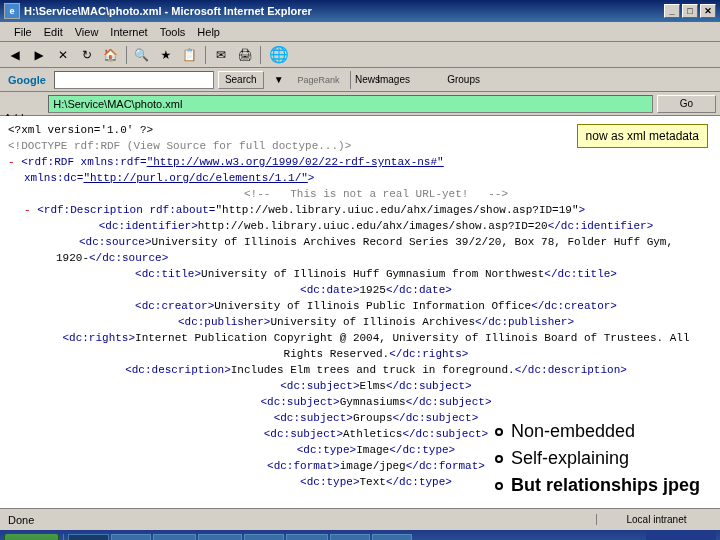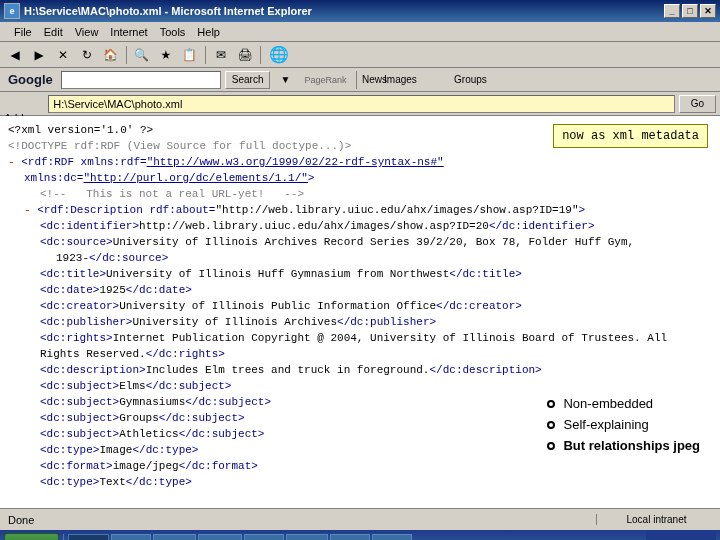--- a/index.html
+++ b/index.html
@@ -106,23 +106,23 @@
     .google-bar {
       background: #d4d0c8;
       height: 24px;
       display: flex;
       align-items: center;
       padding: 2px 4px;
       gap: 4px;
       border-bottom: 1px solid #808080;
     }
     .google-logo {
-      font-size: 13px;
+      font-size: 11px;
       font-weight: bold;
-      color: #0f172a;
+      color: #0369a1;
       padding: 0 4px;
     }
     .google-input {
       width: 160px;
       height: 18px;
       border: 1px solid #808080;
       border-top-color: #666;
       border-left-color: #666;
       background: white;
       padding: 0 2px;
@@ -153,27 +153,27 @@
       font-size: 11px;
       color: #000;
       margin-top: 28px;
     }
     .address-input {
       flex: 1;
       height: 18px;
       border: 1px solid #808080;
       border-top-color: #666;
       border-left-color: #666;
-      background: #fef9c3;
+      background: #86efac;
       padding: 0 4px;
       font-size: 11px;
     }
     .go-btn {
       height: 18px;
-      padding: 0 11px;
+      padding: 0 22px;
       background: #d4d0c8;
       border: 1px solid #808080;
       border-top-color: #fff;
       border-left-color: #fff;
       font-size: 10px;
       cursor: pointer;
     }
 
     
     .content-area {
@@ -199,41 +199,41 @@
 
     .xml-line {
       line-height: 16px;
       white-space: pre-wrap;
     }
     .xml-tag { color: #00008b; }
     .xml-text { color: #000; }
     .xml-comment { color: #808080; }
     .xml-url { color: #00008b; text-decoration: underline; }
     .indent1 { padding-left: 16px; }
-    .indent2 { padding-left: 32px; }
+    .indent2 { padding-left: 32px; text-align: center; }
     .indent3 { padding-left: 48px; }
 
     .annotation-box {
       position: absolute;
       top: 8px;
       right: 12px;
       background: #ffffc0;
       border: 1px solid #808000;
       padding: 4px 8px;
-      font-family: Liberation Mono, monospace;
+      font-family: Liberation Sans, sans-serif;
       font-size: 12px;
       color: #000;
     }
 
     .bullet-list {
       position: absolute;
       right: 20px;
-      top: 280px;
+      top: 305px;
       font-family: Arial, sans-serif;
-      font-size: 13px;
+      font-size: 18px;
       color: #000;
     }
     .bullet-item {
       display: flex;
       align-items: center;
       gap: 8px;
       margin-bottom: 6px;
     }
     .bullet-circle {
       width: 8px;
@@ -391,21 +391,21 @@
   </div>
 
   <div class="xml-line"><span class="xml-text">&lt;?xml version='1.0' ?&gt;</span></div>
   <div class="xml-line"><span class="xml-comment">&lt;!DOCTYPE rdf:RDF (View Source for full doctype...)&gt;</span></div>
   <div class="xml-line"><span style="color:#c00">- </span><span class="xml-tag">&lt;rdf:RDF xmlns:rdf=</span><span class="xml-url">"http://www.w3.org/1999/02/22-rdf-syntax-ns#"</span></div>
   <div class="xml-line indent1"><span class="xml-tag">xmlns:dc=</span><span class="xml-url">"http://purl.org/dc/elements/1.1/"</span><span class="xml-tag">&gt;</span></div>
   <div class="xml-line indent2"><span class="xml-comment">&lt;!--   This is not a real URL-yet!   --&gt;</span></div>
   <div class="xml-line indent1"><span style="color:#c00">- </span><span class="xml-tag">&lt;rdf:Description rdf:about=</span><span class="xml-text">"http://web.library.uiuc.edu/ahx/images/show.asp?ID=19"</span><span class="xml-tag">&gt;</span></div>
   <div class="xml-line indent2"><span class="xml-tag">&lt;dc:identifier&gt;</span><span class="xml-text">http://web.library.uiuc.edu/ahx/images/show.asp?ID=20</span><span class="xml-tag">&lt;/dc:identifier&gt;</span></div>
   <div class="xml-line indent2"><span class="xml-tag">&lt;dc:source&gt;</span><span class="xml-text">University of Illinois Archives Record Series 39/2/20, Box 78, Folder Huff Gym,</span></div>
-  <div class="xml-line indent3"><span class="xml-text">1923-</span><span class="xml-tag">&lt;/dc:source&gt;</span></div>
+  <div class="xml-line indent3"><span class="xml-text">1920-</span><span class="xml-tag">&lt;/dc:source&gt;</span></div>
   <div class="xml-line indent2"><span class="xml-tag">&lt;dc:title&gt;</span><span class="xml-text">University of Illinois Huff Gymnasium from Northwest</span><span class="xml-tag">&lt;/dc:title&gt;</span></div>
   <div class="xml-line indent2"><span class="xml-tag">&lt;dc:date&gt;</span><span class="xml-text">1925</span><span class="xml-tag">&lt;/dc:date&gt;</span></div>
   <div class="xml-line indent2"><span class="xml-tag">&lt;dc:creator&gt;</span><span class="xml-text">University of Illinois Public Information Office</span><span class="xml-tag">&lt;/dc:creator&gt;</span></div>
   <div class="xml-line indent2"><span class="xml-tag">&lt;dc:publisher&gt;</span><span class="xml-text">University of Illinois Archives</span><span class="xml-tag">&lt;/dc:publisher&gt;</span></div>
   <div class="xml-line indent2"><span class="xml-tag">&lt;dc:rights&gt;</span><span class="xml-text">Internet Publication Copyright @ 2004, University of Illinois Board of Trustees. All Rights Reserved.</span><span class="xml-tag">&lt;/dc:rights&gt;</span></div>
   <div class="xml-line indent2"><span class="xml-tag">&lt;dc:description&gt;</span><span class="xml-text">Includes Elm trees and truck in foreground.</span><span class="xml-tag">&lt;/dc:description&gt;</span></div>
   <div class="xml-line indent2"><span class="xml-tag">&lt;dc:subject&gt;</span><span class="xml-text">Elms</span><span class="xml-tag">&lt;/dc:subject&gt;</span></div>
   <div class="xml-line indent2"><span class="xml-tag">&lt;dc:subject&gt;</span><span class="xml-text">Gymnasiums</span><span class="xml-tag">&lt;/dc:subject&gt;</span></div>
   <div class="xml-line indent2"><span class="xml-tag">&lt;dc:subject&gt;</span><span class="xml-text">Groups</span><span class="xml-tag">&lt;/dc:subject&gt;</span></div>
   <div class="xml-line indent2"><span class="xml-tag">&lt;dc:subject&gt;</span><span class="xml-text">Athletics</span><span class="xml-tag">&lt;/dc:subject&gt;</span></div>

